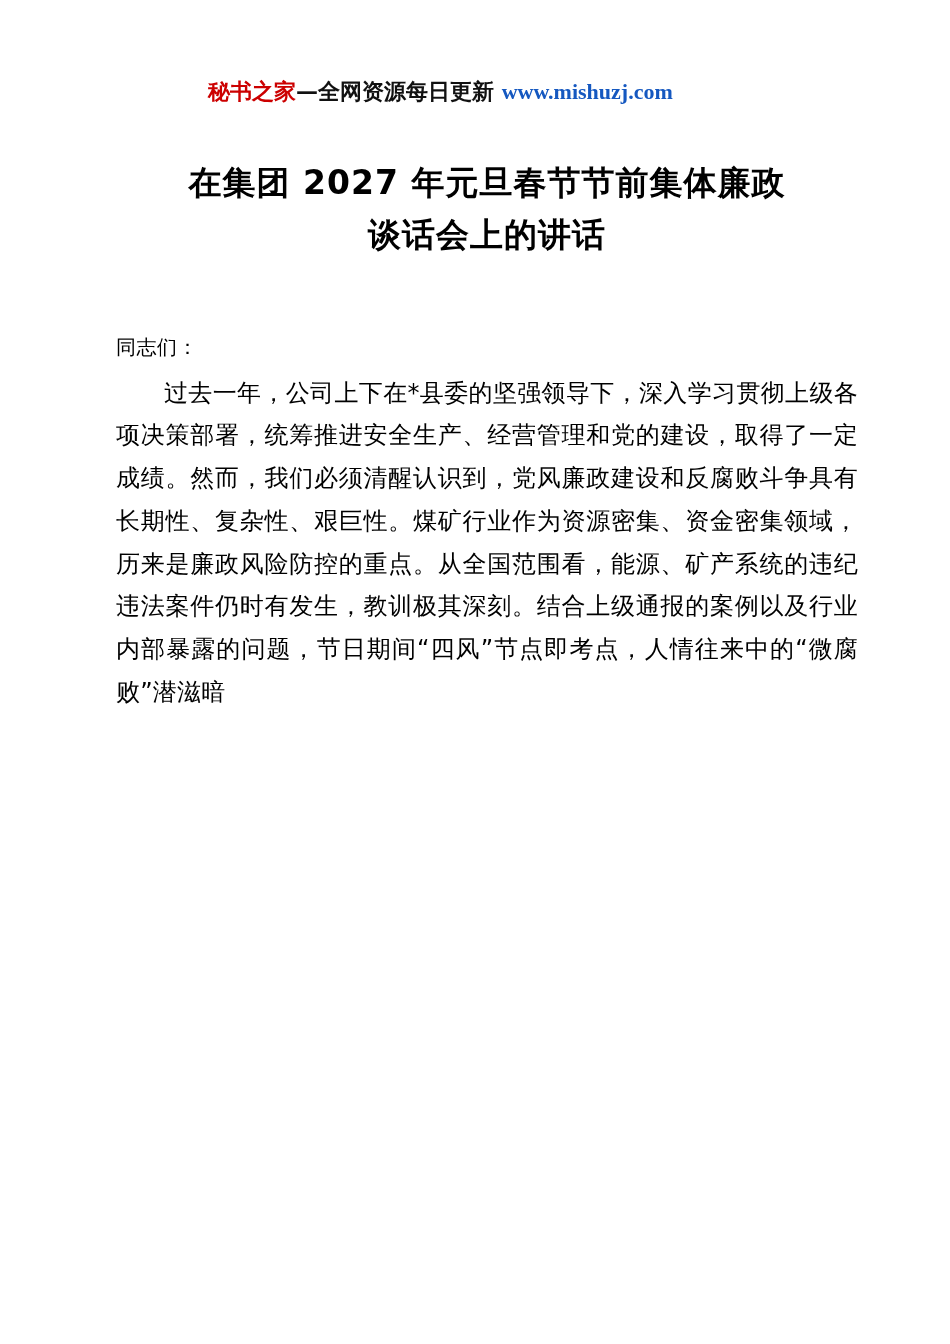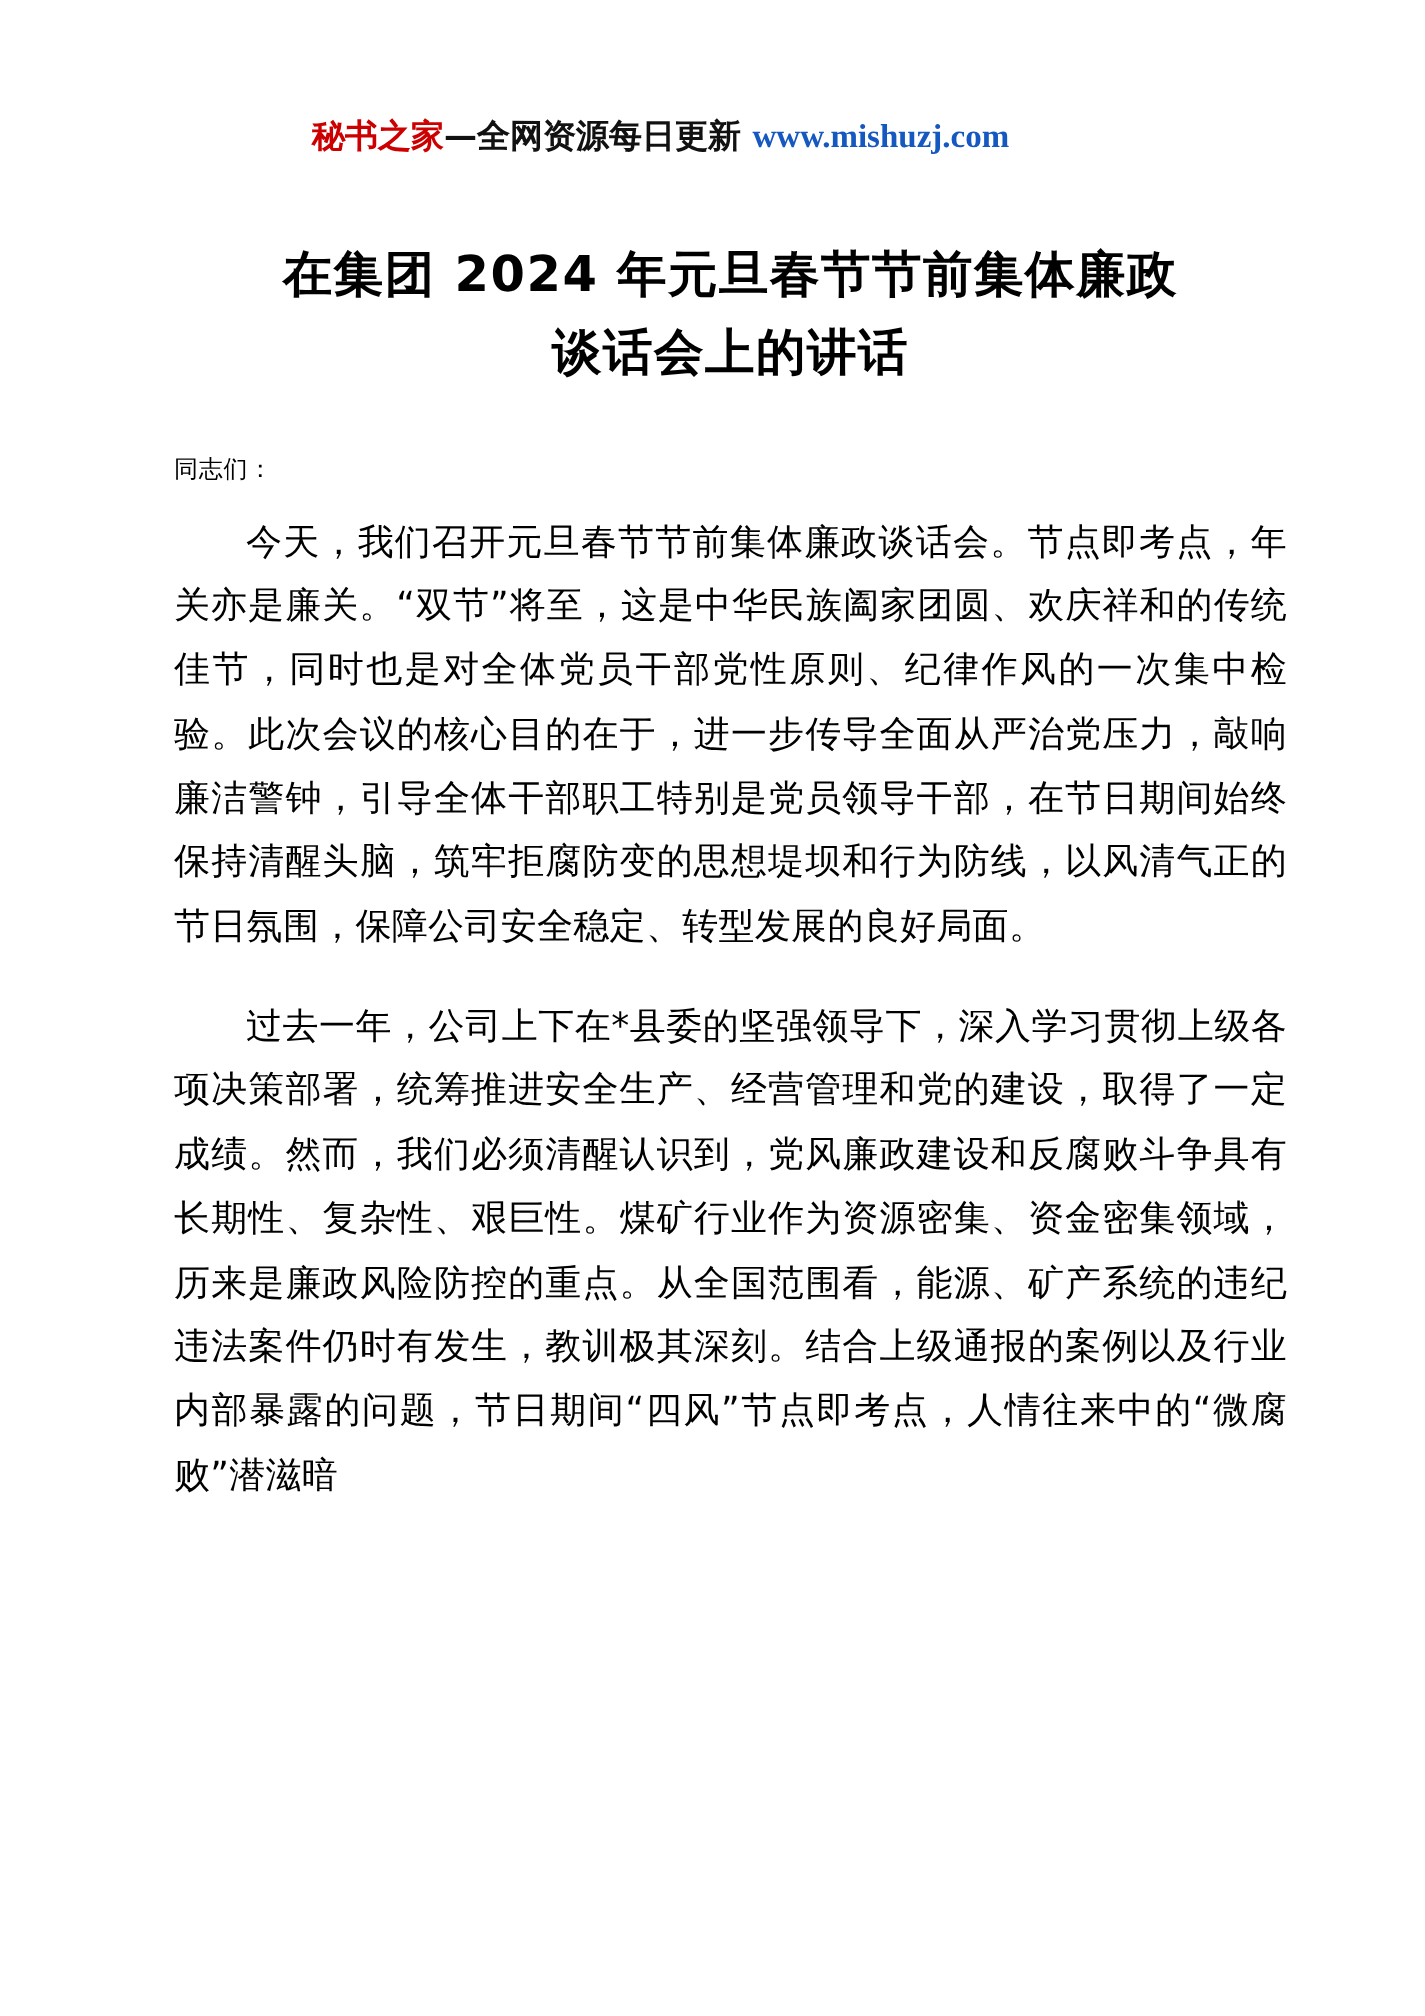--- a/index.html
+++ b/index.html
@@ -49,25 +49,24 @@
     text-align: center;
     font-size: 33px;
     font-weight: bold;
     line-height: 1.55;
     letter-spacing: 1px;
     margin: 0 auto;
     width: 600px;
     color: #000;
   }
   .salutation {
-    margin-top: 42px;
-    font-size: 16px;
+    margin-top: 72px;
+    font-size: 20px;
     line-height: 1.5;
     letter-spacing: 0.5px;
-    font-family: Liberation Mono, monospace;
   }
   .body-para {
     font-size: 24px;
     line-height: 1.78;
     text-align: justify;
     text-justify: inter-ideograph;
     text-indent: 48px;
     margin-top: 10px;
     letter-spacing: 0.2px;
   }
@@ -77,20 +76,19 @@
 </style>
 </head>
 <body>
 
 <div class="page">
 
   <div class="watermark">
     <span class="wm-red">秘书之家</span><span class="wm-black">—全网资源每日更新 </span><span class="wm-blue">www.mishuzj.com</span>
   </div>
 
-  <h1 class="doc-title">在集团 2024 年元旦春节节前集体廉政谈话会上的讲话</h1>
+  <h1 class="doc-title">在集团 2027 年元旦春节节前集体廉政谈话会上的讲话</h1>
 
   <div class="salutation">同志们：</div>
 
-  <p class="body-para first">今天，我们召开元旦春节节前集体廉政谈话会。节点即考点，年关亦是廉关。“双节”将至，这是中华民族阖家团圆、欢庆祥和的传统佳节，同时也是对全体党员干部党性原则、纪律作风的一次集中检验。此次会议的核心目的在于，进一步传导全面从严治党压力，敲响廉洁警钟，引导全体干部职工特别是党员领导干部，在节日期间始终保持清醒头脑，筑牢拒腐防变的思想堤坝和行为防线，以风清气正的节日氛围，保障公司安全稳定、转型发展的良好局面。</p>
   <p class="body-para">过去一年，公司上下在*县委的坚强领导下，深入学习贯彻上级各项决策部署，统筹推进安全生产、经营管理和党的建设，取得了一定成绩。然而，我们必须清醒认识到，党风廉政建设和反腐败斗争具有长期性、复杂性、艰巨性。煤矿行业作为资源密集、资金密集领域，历来是廉政风险防控的重点。从全国范围看，能源、矿产系统的违纪违法案件仍时有发生，教训极其深刻。结合上级通报的案例以及行业内部暴露的问题，节日期间“四风”节点即考点，人情往来中的“微腐败”潜滋暗</p>
 
 </div>
 
 </body></html>

